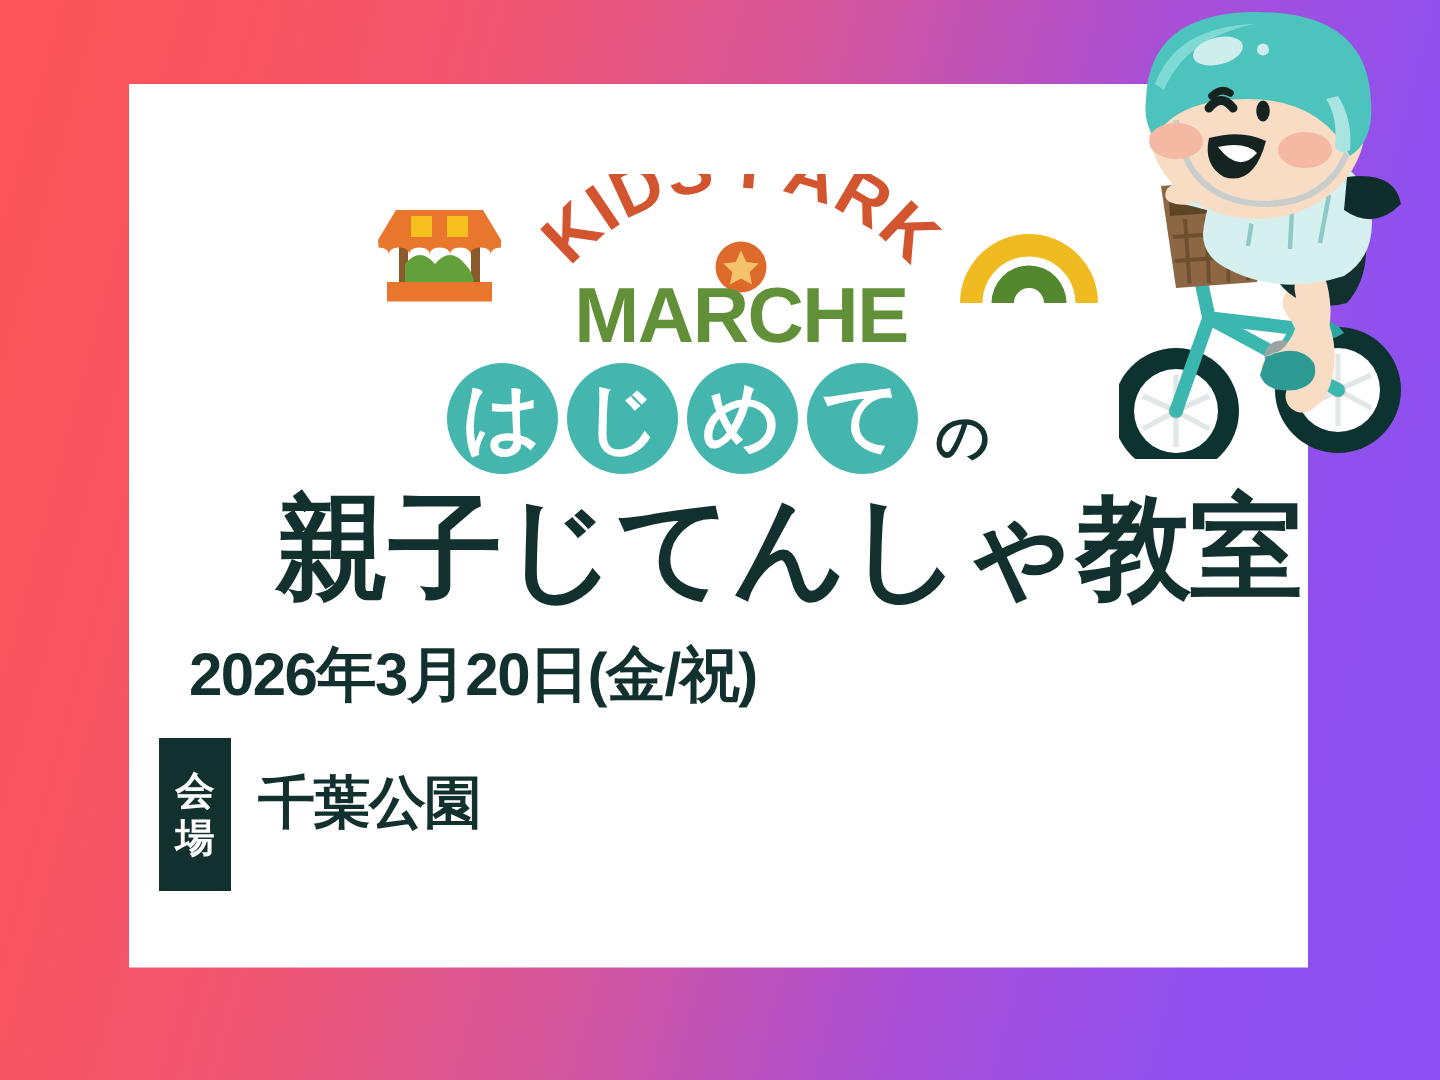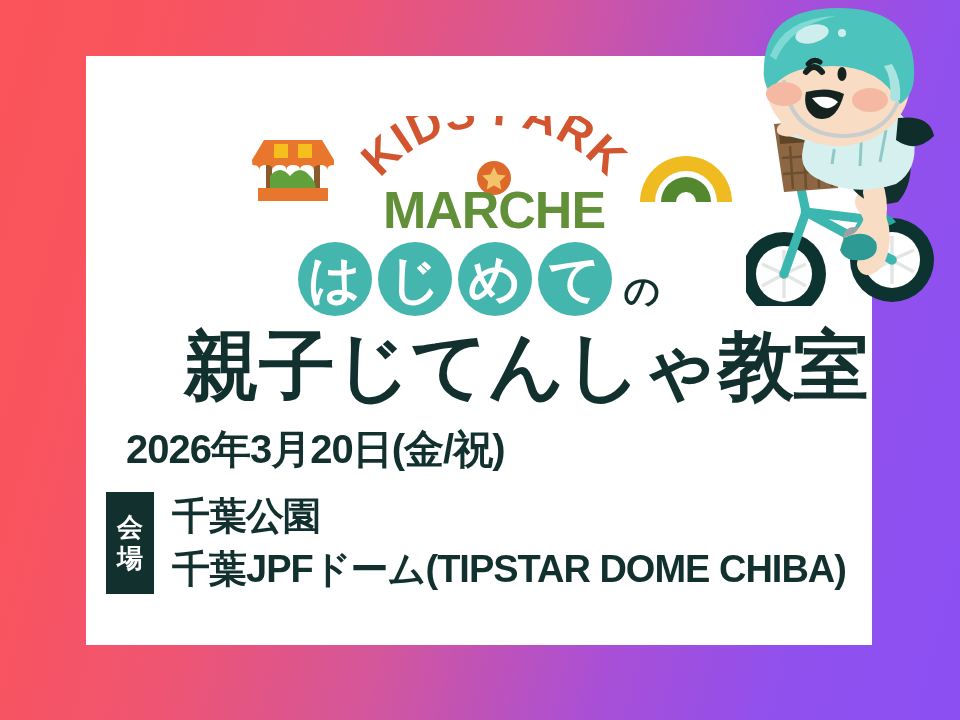--- a/index.html
+++ b/index.html
@@ -62,21 +62,21 @@
   }
   #venue-badge {
     width:48px; height:102px; background:#12312e; color:#ffffff;
     display:flex; flex-direction:column; align-items:center;
     justify-content:center; gap:4px;
     font-size:26px; font-weight:700; line-height:1.05;
   }
   #venue-lines { display:flex; flex-direction:column; gap:4px; padding-top:0px; }
   .venue-line {
     color:#12312e; font-size:38px; font-weight:700; letter-spacing:-1px;
-    line-height:1.28; white-space:nowrap;
+    line-height:1.28; white-space:nowrap;margin-top:20px;
   }
 
   
   #character { position:absolute; left:746px; top:6px; width:214px; height:300px; }
 </style>
 </head>
 <body>
 
 <div id="card">
 
@@ -129,21 +129,20 @@
 
   <div id="date-line">2026年3月20日(金/祝)</div>
 
   <div id="venue-block">
     <div id="venue-badge">
       <span>会</span>
       <span>場</span>
     </div>
     <div id="venue-lines">
       <div class="venue-line">千葉公園</div>
-      <div class="venue-line">千葉JPFドーム(TIPSTAR DOME CHIBA)</div>
     </div>
   </div>
 </div>
 
 <svg id="character" viewBox="0 0 214 300">
 
   <g>
     <circle cx="146" cy="254" r="42" fill="#0d3330"></circle>
     <circle cx="146" cy="254" r="28" fill="#ffffff"></circle>
     <g stroke="#e3e6e6" stroke-width="3.5">

